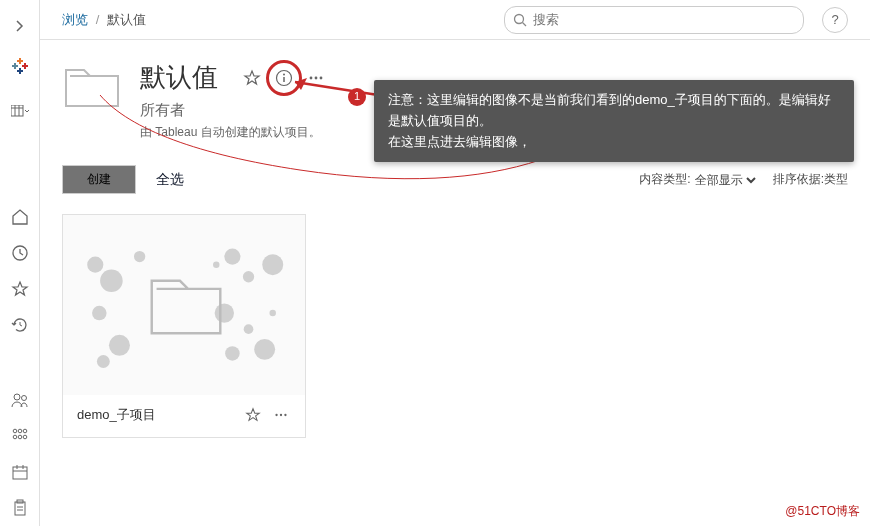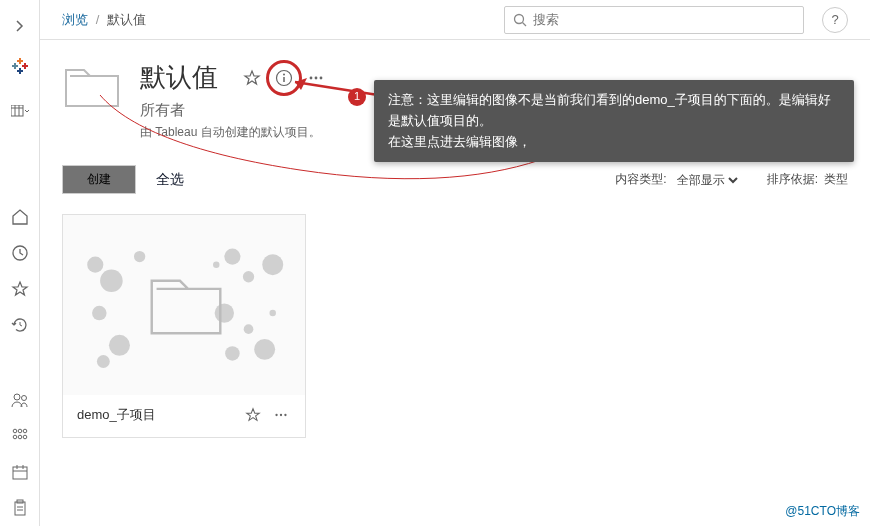--- a/index.html
+++ b/index.html
@@ -7,47 +7,47 @@
 .sidebar { position: absolute; left: 0; top: 0; width: 40px; height: 526px; border-right: 1px solid #e0e0e0; display: flex; flex-direction: column; align-items: center; padding-top: 8px; }
 .sidebar .sb-icon { width: 40px; height: 36px; display: flex; align-items: center; justify-content: center; color: #666; cursor: pointer; }
 .sidebar .logo { margin-top: 4px; margin-bottom: 10px; }
 .sidebar .grid-menu { margin-bottom: 30px; }
 .sidebar .spacer { height: 40px; }
 .topbar { position: absolute; left: 40px; top: 0; right: 0; height: 40px; border-bottom: 1px solid #e0e0e0; display: flex; align-items: center; padding: 11px 22px; gap: 8px; }
 .breadcrumb { flex: 1; font-size: 13px; }
 .breadcrumb a { color: #1a699e; text-decoration: none; }
 .breadcrumb .sep { color: #999; margin: 0 4px; }
 .breadcrumb .cur { color: #555; }
-.search { width: 300px; height: 28px; border: 1px solid #ccc; border-radius: 2px; display: flex; align-items: center; padding: 0 8px; }
+.search { width: 300px; height: 28px; border: 1px solid #ccc; border-radius: 12px; display: flex; align-items: center; padding: 0 8px; }
 .search input { border: none; outline: none; flex: 1; font-size: 13px; }
 .help { width: 26px; height: 26px; border: 1px solid #ccc; border-radius: 50%; display: flex; align-items: center; justify-content: center; color: #666; margin-left: 10px; }
 .main { position: absolute; left: 40px; top: 40px; right: 0; bottom: 0; padding: 20px 22px; }
 .header { display: flex; gap: 18px; align-items: flex-start; }
 .folder-icon { width: 60px; height: 52px; }
 .titleblock h1 { font-size: 26px; font-weight: 400; display: inline-block; margin-right: 12px; }
 .title-row { display: flex; align-items: center; gap: 12px; }
 .act-icon { width: 20px; height: 20px; color: #666; cursor: pointer; display: flex; align-items: center; justify-content: center; }
 .info-circle { position: relative; }
 .ring { position: absolute; width: 36px; height: 36px; border: 3px solid #c92a2a; border-radius: 50%; left: -8px; top: -8px; pointer-events: none; }
 .owner-label { font-size: 15px; color: #666; margin-top: 6px; }
 .desc { font-size: 12px; color: #666; margin-top: 4px; }
 .toolbar { display: flex; align-items: center; gap: 20px; margin-top: 24px; }
 .btn { border: 1px solid #ccc; padding: 5px 24px; background: #737373; font-size: 12px; cursor: pointer; }
 .link { font-size: 14px; color: #0f172a; cursor: pointer; }
-.filters { margin-left: auto; display: flex; align-items: center; gap: 6px; font-size: 12px; color: #444; }
+.filters { margin-left: auto; display: flex; align-items: center; font-size: 12px; color: #444; }
 .filters select { border: none; font-size: 12px; color: #444; background: transparent; }
 .card { margin-top: 20px; width: 244px; border: 1px solid #e0e0e0; }
 .card-thumb { height: 180px; background: #fafafa; display: flex; align-items: center; justify-content: center; position: relative; }
 .card-body { padding: 10px 14px 12px; display: flex; align-items: center; }
 .card-title { flex: 1; font-size: 13px; color: #333; }
 .card-sub { padding: 0 14px 12px; font-size: 12px; color: #888; }
 .callout { position: absolute; left: 374px; top: 80px; width: 480px; background: #555; color: #fff; padding: 10px 14px; border-radius: 2px; font-size: 13px; line-height: 1.6; box-shadow: 0 2px 6px rgba(0,0,0,.3); }
 .callout-badge { position: absolute; left: -26px; top: 8px; width: 18px; height: 18px; background: #c92a2a; color: #fff; border-radius: 50%; font-size: 11px; display: flex; align-items: center; justify-content: center; }
 .annotation-svg { position: absolute; left: 40px; top: 40px; width: 830px; height: 486px; pointer-events: none; }
-.watermark { position: absolute; right: 10px; bottom: 6px; font-size: 12px; color: #0369a1; }
+.watermark { position: absolute; right: 10px; bottom: 6px; font-size: 12px; color: #b91c1c; }
 .dots-pattern circle { fill: #d0d0d0; }
 </style>
 </head>
 <body>
 
 <div class="sidebar">
   <div class="sb-icon">
       <svg width="12" height="12" viewBox="0 0 12 12">
         <path d="M3 1l5 5-5 5" stroke="#666" stroke-width="1.5" fill="none"></path>
       </svg>

